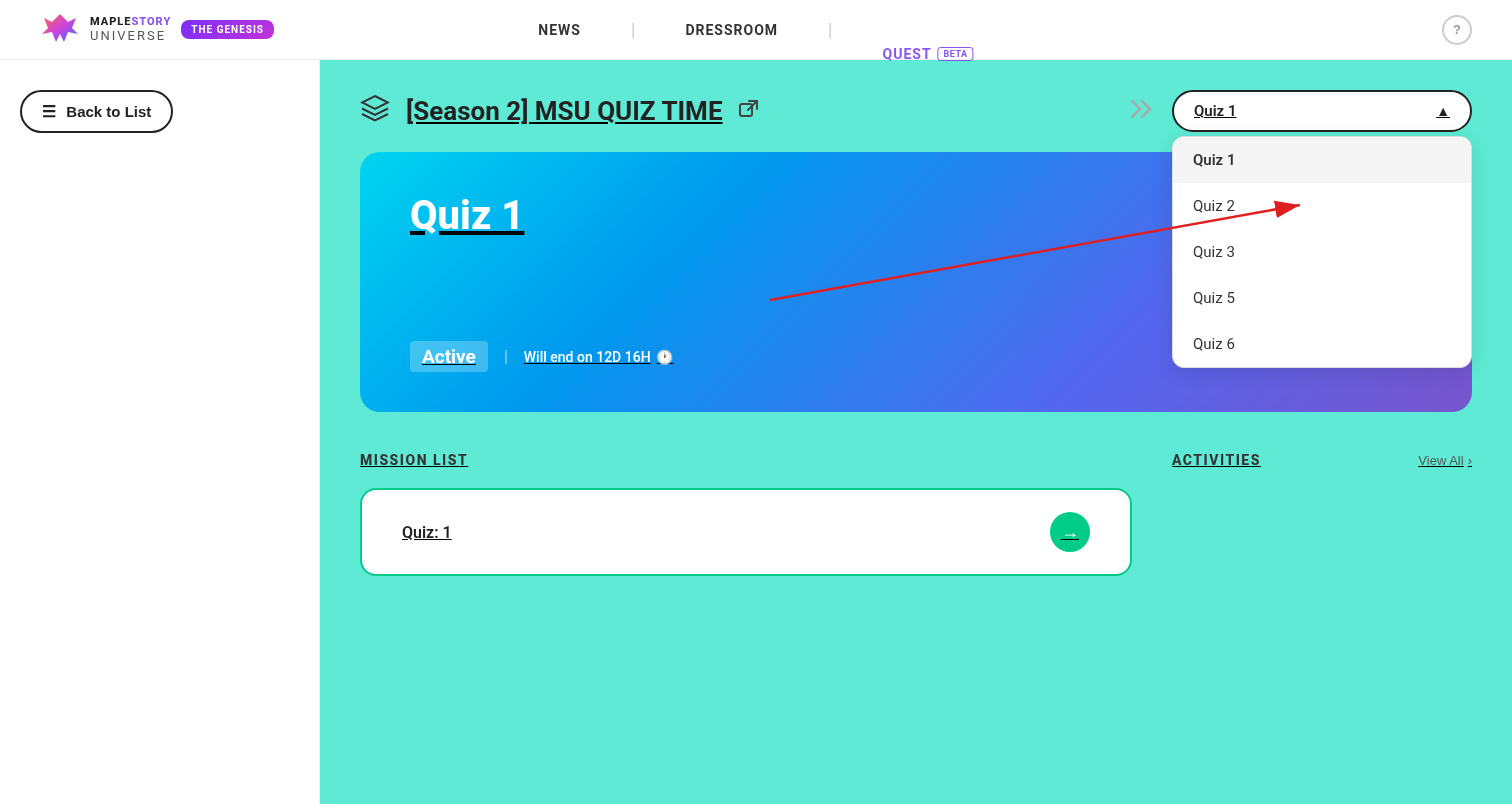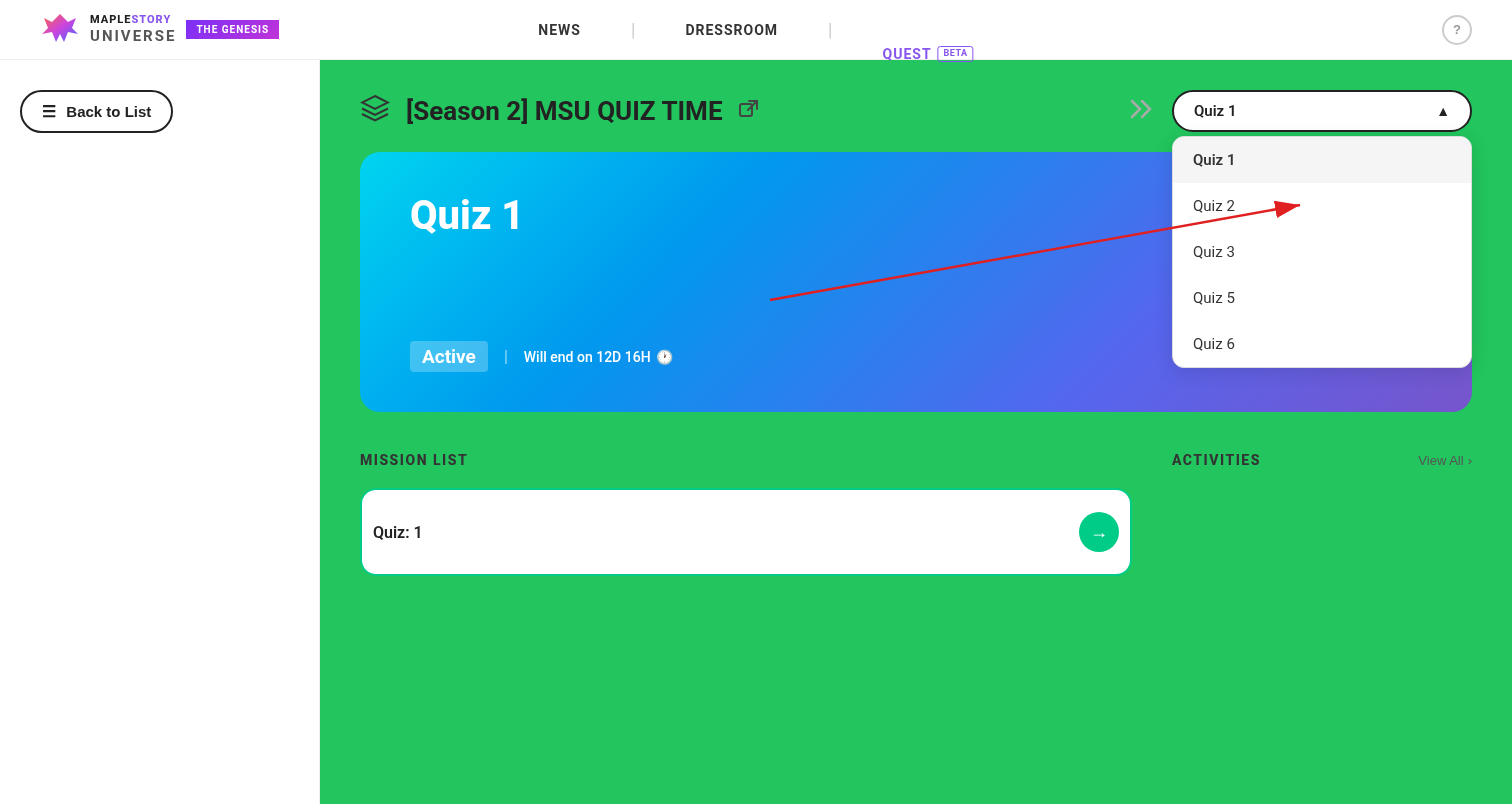--- a/index.html
+++ b/index.html
@@ -31,21 +31,21 @@
     .logo-icon {
       width: 40px;
       height: 40px;
     }
     .genesis-badge {
       background: linear-gradient(135deg, #7b2ff7, #c033d8);
       color: #fff;
       font-size: 10px;
       font-weight: 700;
       padding: 4px 10px;
-      border-radius: 0;
+      border-radius: 8px;
       letter-spacing: 1px;
       text-transform: uppercase;
     }
     .header-nav {
       display: flex;
       align-items: center;
       gap: 50px;
       position: absolute;
       left: 50%;
       transform: translateX(-50%);
@@ -61,20 +61,21 @@
       text-decoration: none;
       letter-spacing: 1px;
       cursor: pointer;
     }
     .nav-link.active {
       color: #8855ee;
     }
     .nav-link.quest-link {
       color: #8855ee;
       display: flex;
+      align-items: center;
       gap: 6px;
       margin-top: 48px;
     }
     .beta-badge {
       font-size: 9px;
       font-weight: 700;
       border: 1.5px solid #8855ee;
       color: #8855ee;
       padding: 1px 5px;
       border-radius: 3px;
@@ -125,22 +126,23 @@
       background: #fff;
       width: fit-content;
     }
     .back-btn-icon {
       font-size: 16px;
     }
 
     .main-content {
       flex: 1;
       padding: 30px 40px;
-      background: #22c55e;
+      background: #5eead4;
       position: relative;
+      text-decoration: underline;
     }
 
     
     .title-row {
       display: flex;
       align-items: center;
       justify-content: space-between;
       margin-bottom: 20px;
     }
     .title-left {
@@ -313,21 +315,21 @@
       color: #555;
       cursor: pointer;
       border: none;
       background: none;
     }
 
     
     .mission-card {
       border: 2px solid #00cc88;
       border-radius: 16px;
-      padding: 22px 11px;
+      padding: 22px 40px;
       display: flex;
       align-items: center;
       justify-content: space-between;
       background: #fff;
     }
     .mission-label {
       font-size: 16px;
       font-weight: 600;
       color: #222;
     }
@@ -370,21 +372,21 @@
       <defs>
         <linearGradient id="logoGrad" x1="0%" y1="0%" x2="100%" y2="100%">
           <stop offset="0%" style="stop-color:#ff6644"></stop>
           <stop offset="50%" style="stop-color:#cc44dd"></stop>
           <stop offset="100%" style="stop-color:#4466ff"></stop>
         </linearGradient>
       </defs>
     </svg>
     <div>
       <div style="font-size:11px;font-weight:800;color:#222;letter-spacing:1px;line-height:1.1;">MAPLE<span style="color:#8855ee">STORY</span></div>
-      <div style="font-size:15px;font-weight:700;color:#555;letter-spacing:2px;">UNIVERSE</div>
+      <div style="font-size:13px;font-weight:400;color:#555;letter-spacing:2px;">UNIVERSE</div>
     </div>
     <div class="genesis-badge">THE GENESIS</div>
   </div>
 
   <nav class="header-nav">
     <a class="nav-link">NEWS</a>
     <span class="nav-divider">|</span>
     <a class="nav-link">DRESSROOM</a>
     <span class="nav-divider">|</span>
     <a class="nav-link quest-link active">

